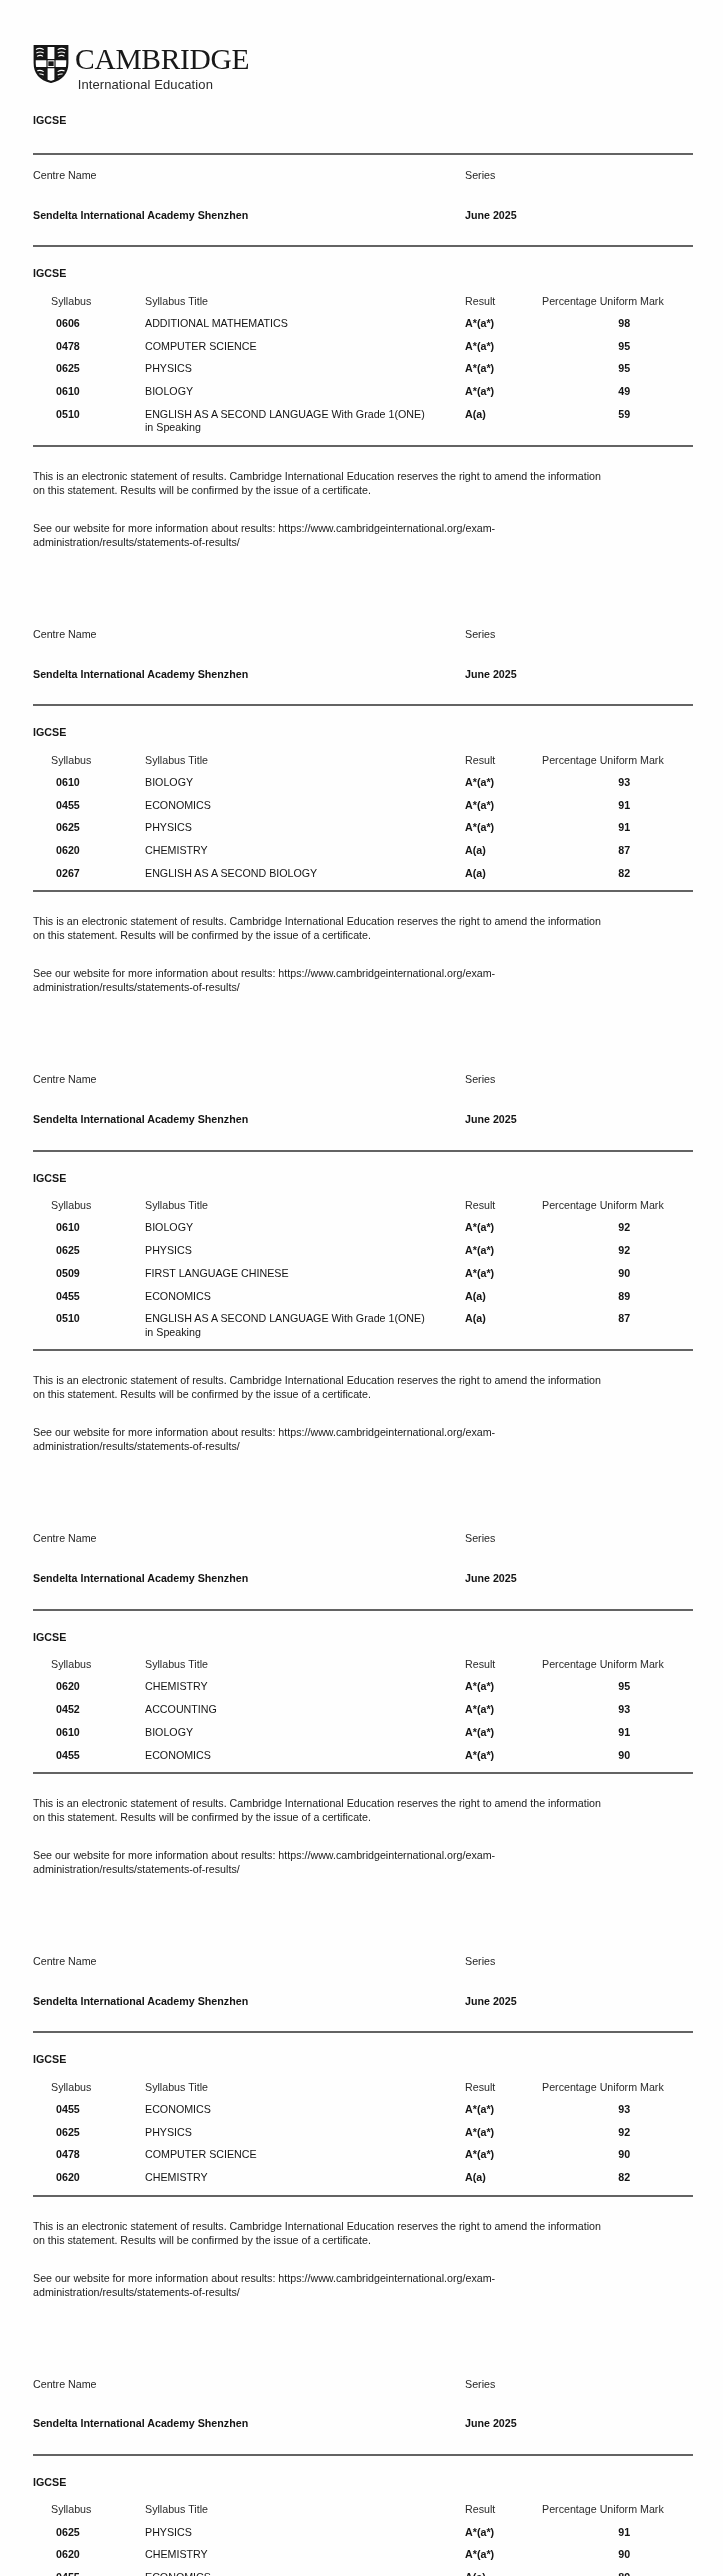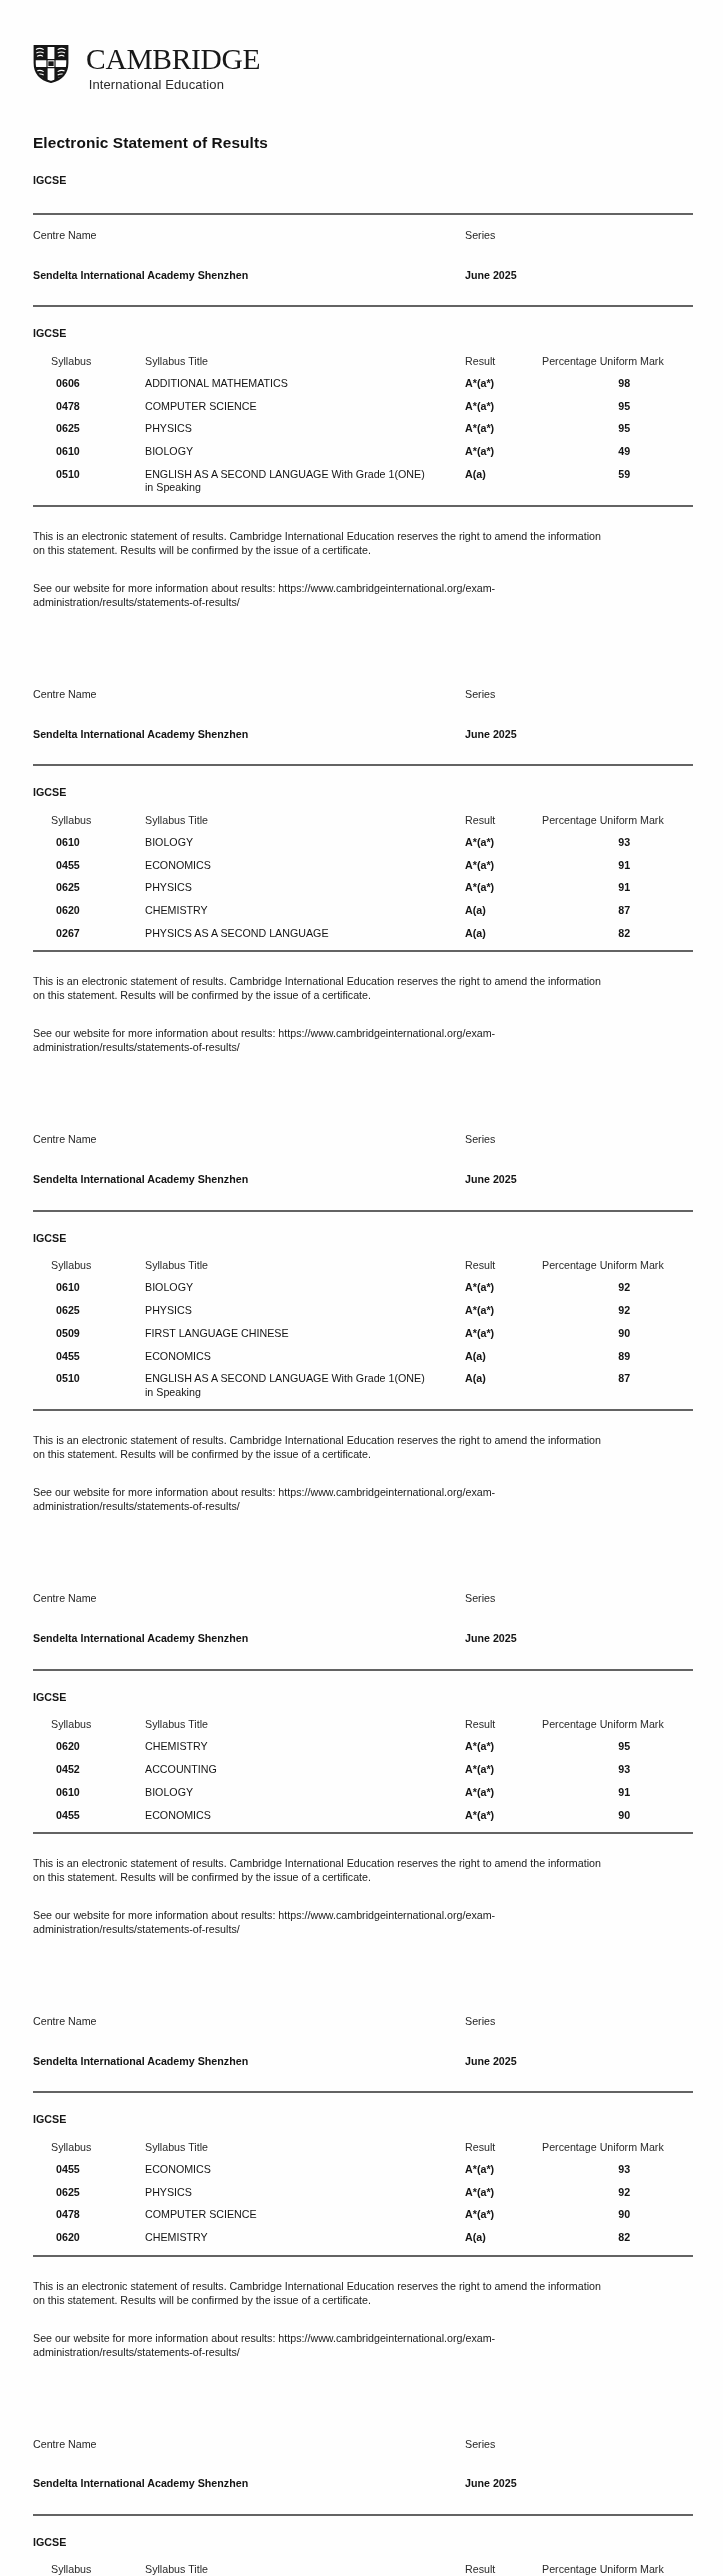--- a/index.html
+++ b/index.html
@@ -3,21 +3,21 @@
 <meta charset="utf-8">
 <style>
   html,body { margin:0; padding:0; background:#ffffff; }
   body { width:723px; font-family:"Liberation Sans", sans-serif; color:#1f1f1f;
          -webkit-font-smoothing:antialiased; }
   .page { width:723px; min-height:2576px; box-sizing:border-box;
           padding:0 30px 40px 33px; background:#fefefe; overflow:hidden; }
 
   
   .brand { display:flex; align-items:flex-start; padding-top:44px; }
-  .brand-text { margin-left:17px; }
+  .brand-text { margin-left:6px; }
   .brand-name { font-family:"Liberation Serif", serif; font-size:29.5px; line-height:1.05;
                 color:#181818; letter-spacing:-0.3px; }
   .brand-sub  { font-size:13px; color:#2a2a2a; margin-top:2px; margin-left:2.7px; letter-spacing:0.1px; }
   .doc-title  { font-size:15.4px; font-weight:bold; color:#121212; margin-top:42px; letter-spacing:0.1px; }
   .qual-top   { font-size:10.7px; font-weight:bold; color:#161616; margin-top:22px; }
 
   .rule { height:0; border:none; border-top:2px solid #636363; }
   .rule.header-rule { margin-top:27px; }
 
   
@@ -86,21 +86,20 @@
         <rect x="23" y="25.5" width="8" height="7" fill="#161616"></rect>
       </g>
       <path d="M2.5 2.5 H51.5 V28 C51.5 44.5 41 53 27 56.5 C13 53 2.5 44.5 2.5 28 Z" fill="none" stroke="#161616" stroke-width="3.2"></path>
     </svg>
     <div class="brand-text">
       <div class="brand-name">CAMBRIDGE</div>
       <div class="brand-sub">International Education</div>
     </div>
   </div>
 
-  <div class="doc-title">Electronic Statement of Results</div>
   <div class="qual-top">IGCSE</div>
   <div class="rule header-rule"></div>
 
   <div id="sections">
   <section>
     <div class="meta">
       <div class="meta-left">
         <div class="label">Centre Name</div>
         <div class="value">Sendelta International Academy Shenzhen</div>
       </div>
@@ -233,21 +232,21 @@
     <div class="c2v">
       <div class="wrap-limit">CHEMISTRY</div>
     </div>
     <div class="c3v">A(a)</div>
     <div class="c4v">87</div>
   </div>
 
   <div class="row">
     <div class="c1v">0267</div>
     <div class="c2v">
-      <div class="wrap-limit">PHYSICS AS A SECOND LANGUAGE</div>
+      <div class="wrap-limit">ENGLISH AS A SECOND BIOLOGY</div>
     </div>
     <div class="c3v">A(a)</div>
     <div class="c4v">82</div>
   </div>
 </div>
     </div>
 
     <div class="rule after-table"></div>
 
     <div class="disc">

